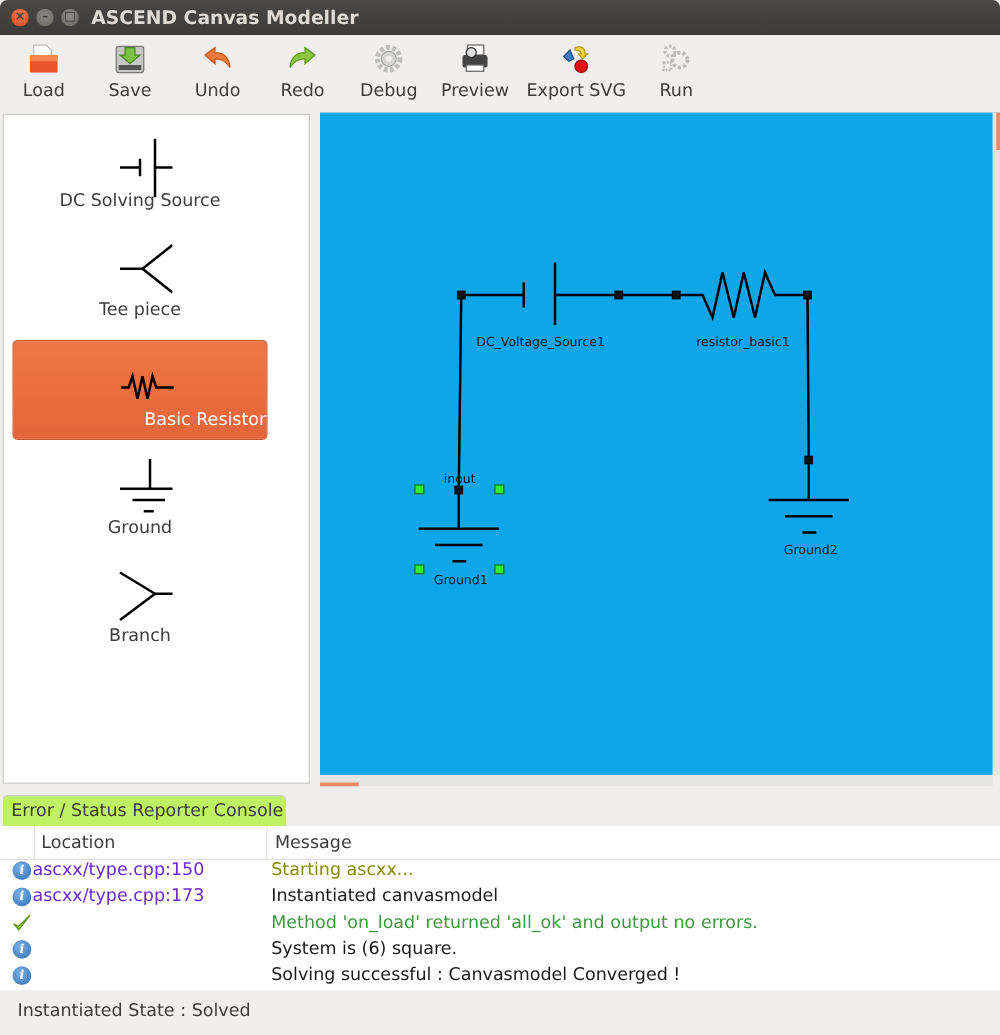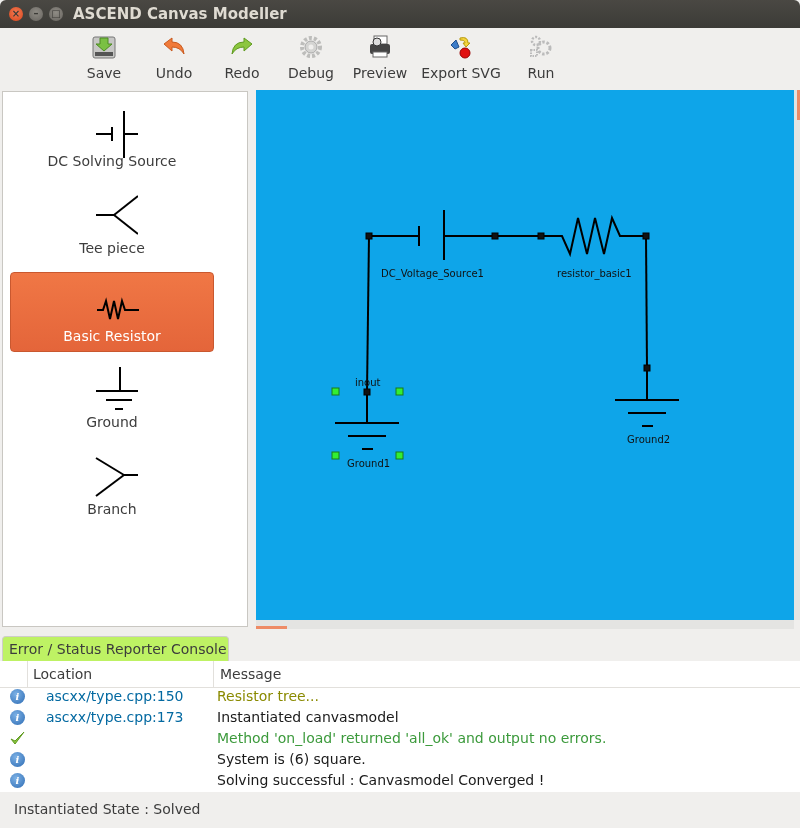--- a/index.html
+++ b/index.html
@@ -15,35 +15,35 @@
   .toolbar { position: absolute; left: 0; top: 28px; width: 800px; height: 60px; }
   .tool { position: absolute; top: 0; width: 70px; height: 60px; text-align: center; }
   .tool .ic { position: absolute; left: 50%; top: 6px; width: 26px; height: 26px; margin-left: -13px; }
   .tool .lbl { position: absolute; left: 0; right: 0; top: 37px; font-size: 14px; color: #3c3c3c; }
 
   .palette { position: absolute; left: 2px; top: 91px; width: 246px; height: 536px; background: #fff; border: 1px solid #c9c7c2; }
   .pitem { position: absolute; left: 7px; width: 204px; height: 80px; border-radius: 4px; }
   .pitem.sel { background: linear-gradient(#f07745, #e4653a); border: 1px solid #c9582f; }
   .pitem svg { position: absolute; left: 76px; top: 8px; }
   .pitem .plbl { position: absolute; left: 0; right: 0; top: 55px; text-align: center; font-size: 14px; color: #3c3c3c; }
-  .pitem.sel .plbl { color: #fff; }
+  .pitem.sel .plbl { color: #fff; text-align: right; }
 
   .canvas { position: absolute; left: 256px; top: 90px; width: 624px; height: 530px; background: #0ea5e9; }
   .canvas-text { font-family: "DejaVu Sans", sans-serif; font-size: 10px; fill: #111; }
   .vscroll { position: absolute; left: 794px; top: 90px; width: 6px; height: 530px; background: #e4e4e2; }
   .vthumb { position: absolute; left: 797px; top: 90px; width: 3px; height: 30px; background: #ee8b66; }
   .hscroll { position: absolute; left: 256px; top: 620px; width: 538px; height: 9px; background: #e4e4e2; }
   .hthumb { position: absolute; left: 256px; top: 626px; width: 31px; height: 3px; background: #ee8b66; }
 
   .console-tab { position: absolute; left: 2px; top: 636px; width: 227px; height: 25px; border: 1px solid #cfcdc8; border-bottom: none; border-radius: 4px 4px 0 0; background: #bef264; font-size: 14px; line-height: 24px; padding-left: 6px; color: #3c3c3c; }
   .console { position: absolute; left: 0; top: 661px; width: 800px; height: 131px; background: #fff; padding-left: 20px; }
   .colhdr { position: absolute; top: 0; height: 27px; font-size: 14px; line-height: 27px; color: #3c3c3c; border-right: 1px solid #e2e0dc; border-bottom: 1px solid #e2e0dc; background: #fff; }
   .row { position: absolute; left: 0; width: 800px; height: 21px; font-size: 14px; line-height: 21px; }
   .row .ricon { position: absolute; left: 10px; top: 3px; width: 15px; height: 15px; }
-  .row .loc { position: absolute; left: 46px; top: 0; color: #0369a1; }
+  .row .loc { position: absolute; left: 26px; top: 0; color: #6d28d9; }
   .row .msg { position: absolute; left: 217px; top: 0; }
   .info-ic { border-radius: 50%; background: radial-gradient(circle at 40% 35%, #7db2e6, #2d6bb3); color: #fff; font-size: 10px; font-weight: bold; font-style: italic; text-align: center; line-height: 15px; font-family: "DejaVu Serif", serif; }
   .status { position: absolute; left: 14px; top: 801px; font-size: 14px; color: #3c3c3c; }
 </style>
 </head>
 <body>
 
 <div class="titlebar">
   <div class="wbtn close">
       <span>×</span>
@@ -51,20 +51,28 @@
   <div class="wbtn min">
       <span>–</span>
     </div>
   <div class="wbtn max">
       <span>□</span>
     </div>
   <div class="title">ASCEND Canvas Modeller</div>
 </div>
 
 <div class="toolbar">
+  <div class="tool" style="left:0px">
+    <svg class="ic" viewBox="0 0 26 26">
+      <path d="M5 2h10l4 4v8H5z" fill="#fff" stroke="#bbb"></path>
+      <rect x="2" y="10" width="22" height="14" rx="1" fill="#e8532a"></rect>
+      <rect x="2" y="10" width="22" height="5" fill="#f5874e"></rect>
+    </svg>
+    <div class="lbl">Load</div>
+  </div>
   <div class="tool" style="left:69px">
     <svg class="ic" viewBox="0 0 26 26">
       <rect x="2" y="3" width="22" height="21" rx="2" fill="#c7c7c5" stroke="#777"></rect>
       <rect x="4" y="18" width="18" height="4" fill="#555"></rect>
       <path d="M9 4h8v6h4l-8 7-8-7h4z" fill="#7ac043" stroke="#4d8a22"></path>
     </svg>
     <div class="lbl">Save</div>
   </div>
   <div class="tool" style="left:139px">
     <svg class="ic" viewBox="0 0 26 26">
@@ -217,21 +225,21 @@
 
 <div class="console-tab">Error / Status Reporter Console</div>
 <div class="console">
   <div class="colhdr" style="left:0; width:28px"></div>
   <div class="colhdr" style="left:28px; width:186px; padding-left:5px">Location</div>
   <div class="colhdr" style="left:214px; width:586px; padding-left:6px; border-right:none">Message</div>
 
   <div class="row" style="top:25px">
     <div class="ricon info-ic">i</div>
     <span class="loc">ascxx/type.cpp:150</span>
-    <span class="msg" style="color:#8a8a00">Resistor tree...</span>
+    <span class="msg" style="color:#8a8a00">Starting ascxx...</span>
   </div>
   <div class="row" style="top:46px">
     <div class="ricon info-ic">i</div>
     <span class="loc">ascxx/type.cpp:173</span>
     <span class="msg" style="color:#1a1a1a">Instantiated canvasmodel</span>
   </div>
   <div class="row" style="top:67px">
     <svg class="ricon" viewBox="0 0 15 15">
       <path d="M1 8 L5 13 L14 1 L5 10 Z" fill="#8cc63f" stroke="#5f9a1f" stroke-width="1"></path>
     </svg>

